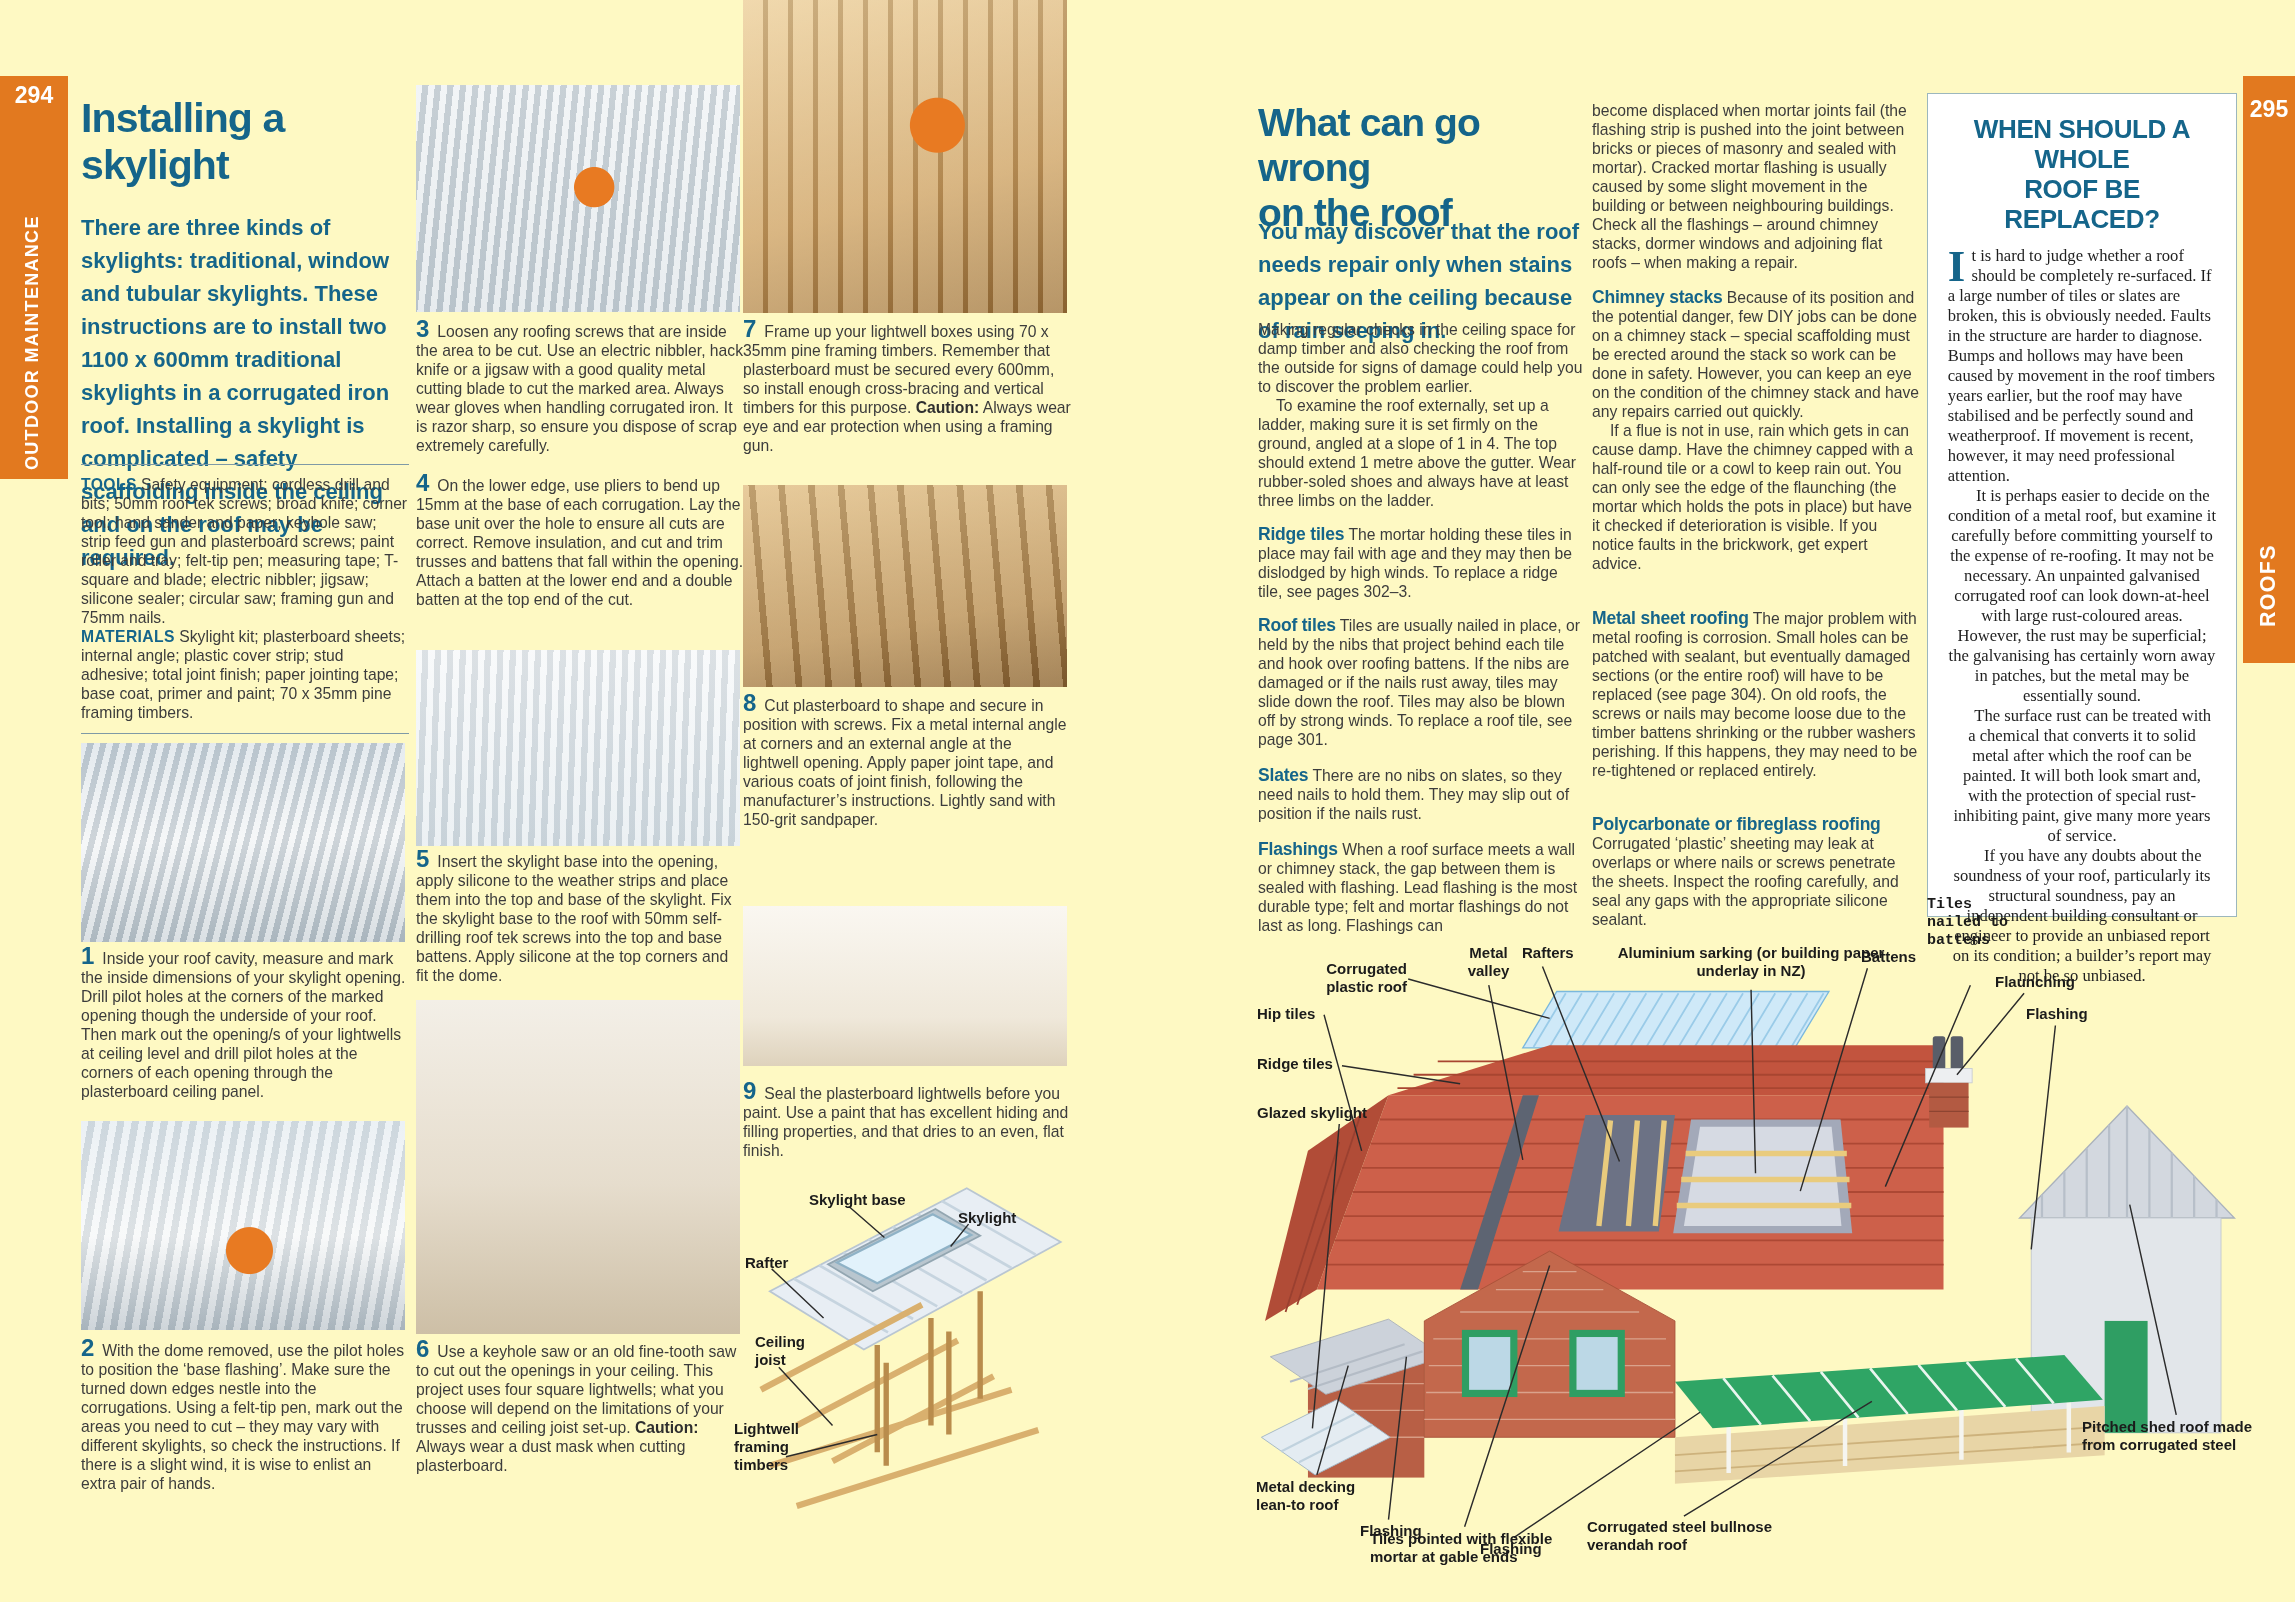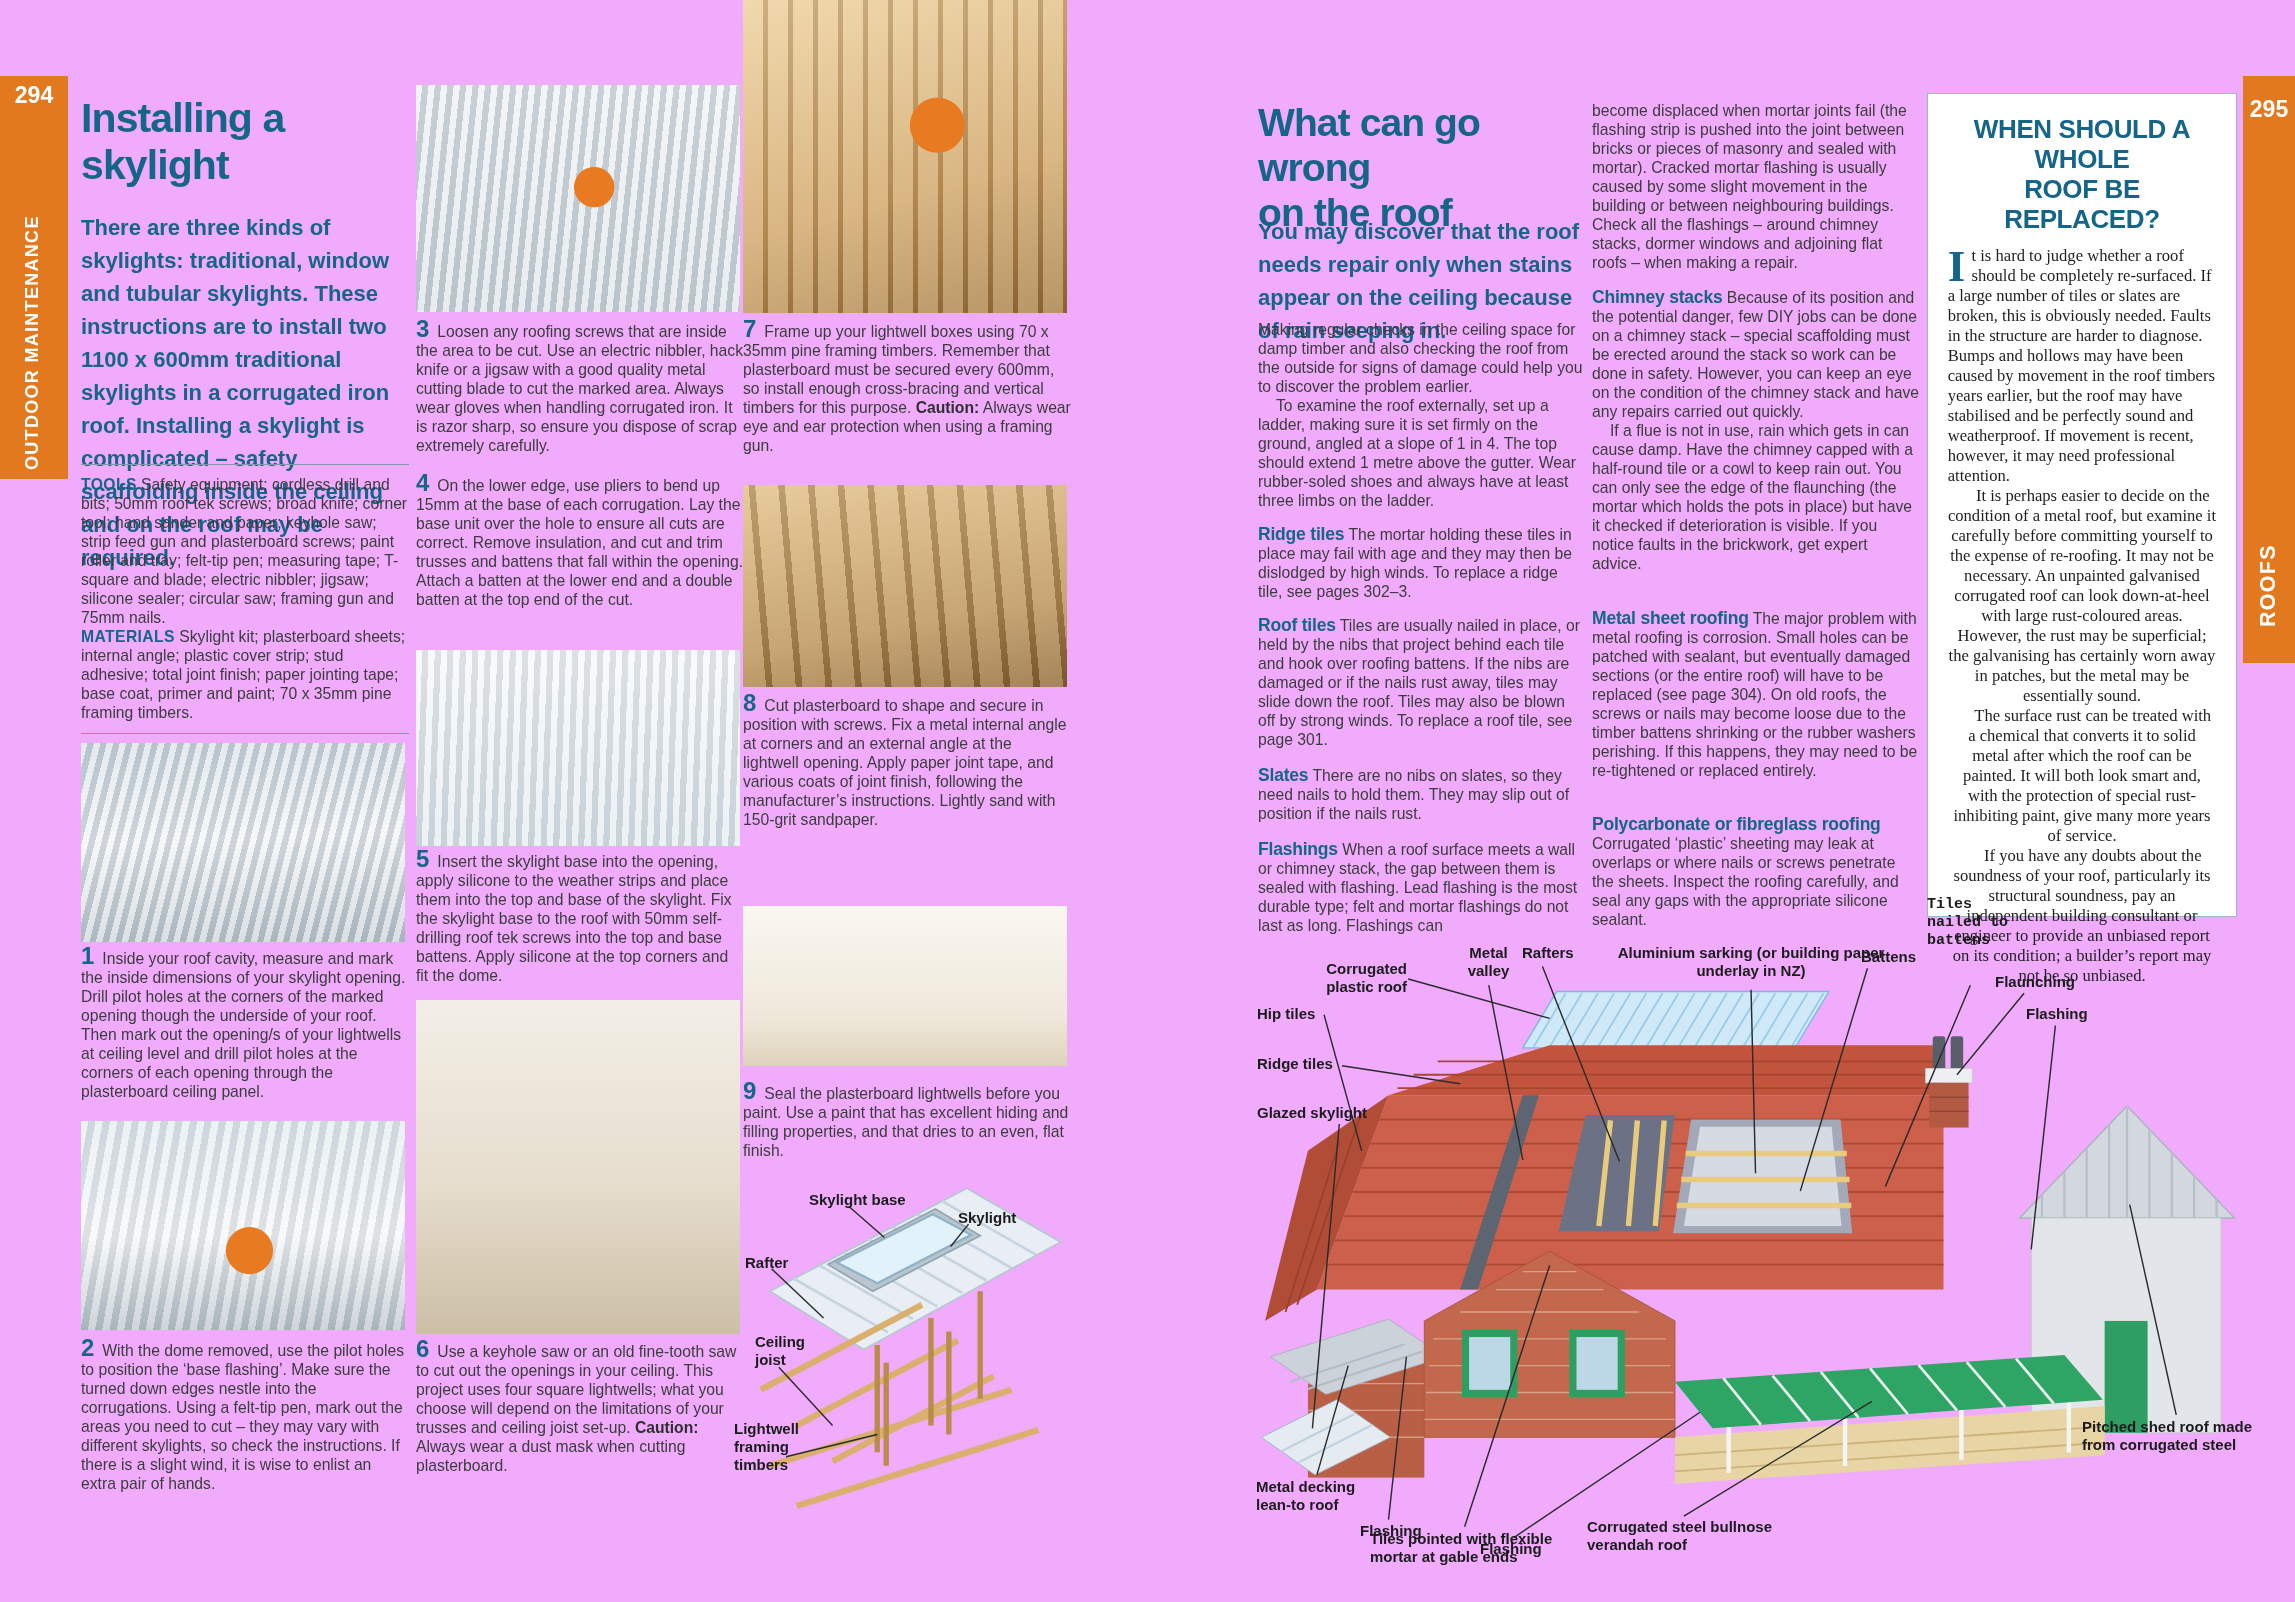--- a/index.html
+++ b/index.html
@@ -1,16 +1,16 @@
 <!DOCTYPE html>
 <html style="font-size:14.3px"><head>
 <meta charset="utf-8">
 <style>
   html,body{margin:0;padding:0;background:#ffffff;}
-  #spread{position:relative;width:2295px;height:1602px;background:#f0abfc;overflow:hidden;
+  #spread{position:relative;width:2295px;height:1602px;background:#fef9c3;overflow:hidden;
           font-family:"Liberation Sans",sans-serif;color:#3c3c3c;}
   .abs{position:absolute;}
   
   .tab{background:#e2791f;}
   .pagenum{color:#fff;font-weight:bold;font-size:23px;text-align:center;}
   .vlabel{color:#fff;font-weight:bold;letter-spacing:1.3px;
           writing-mode:vertical-rl;transform:rotate(180deg);white-space:nowrap;}
   
   .h1{color:#15658a;font-weight:bold;font-size:41px;line-height:47px;letter-spacing:-0.9px;}
   .h1r{font-size:39px;line-height:45px;}

